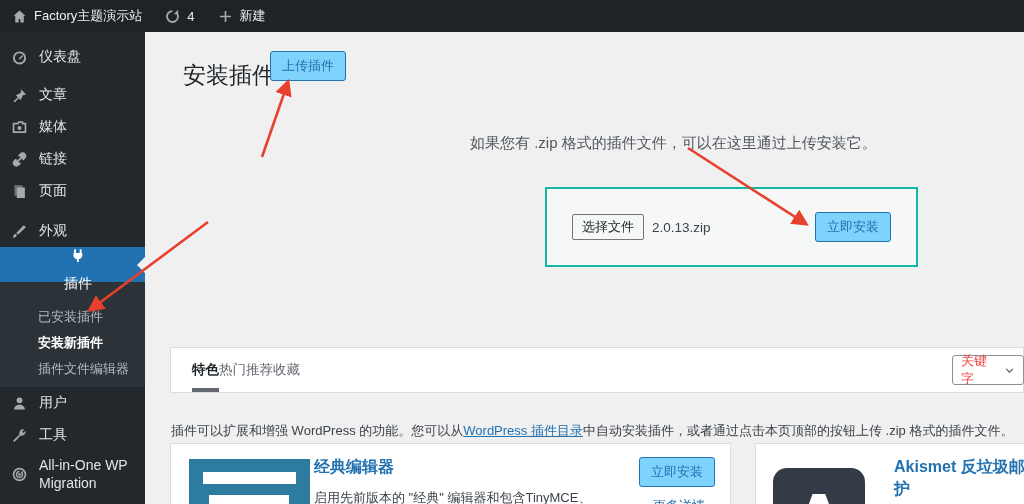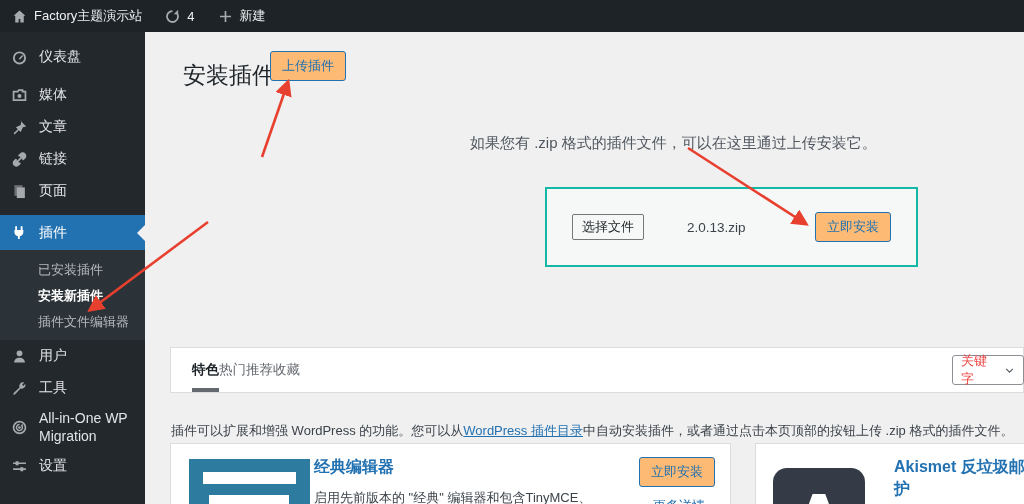--- a/index.html
+++ b/index.html
@@ -16,51 +16,51 @@
     display:flex;align-items:center;color:#f0f0f1;font-size:13px;z-index:30;}
   .ab-item{display:flex;align-items:center;gap:6px;padding:0 11px;height:100%;cursor:pointer;}
   .ab-item svg{width:17px;height:17px;fill:#a7aaad;}
   .ab-count{font-size:13px;color:#f0f0f1;}
 
   
   #sidebar{position:absolute;left:0;top:32px;width:145px;height:472px;background:#23282d;z-index:20;}
   .mi{display:flex;align-items:center;height:32px;padding-left:11px;gap:11px;
       color:#e2e4e7;font-size:14px;position:relative;cursor:pointer;}
   .mi svg{width:17px;height:17px;fill:#a7aaad;flex:none;}
-  .mi.active{background:#2271b1;color:#fff;height:35px;}
+  .mi.active{background:#2271b1;color:#fff;height:35px;flex-direction:column;}
   .mi.active svg{fill:#fff;}
   .mi.active::after{content:"";position:absolute;right:0;top:50%;margin-top:-8px;
       border:8px solid transparent;border-right-color:#f0f0f1;}
   .mi.tall{height:46px;}
   .mi.tall .mi-label{width:100px;line-height:1.3;}
   .sep1{height:6px;}
   .sep2{height:8px;}
-  #plugins-submenu{background:#2c3338;padding:7px 0 5px;}
+  #plugins-submenu{background:#2c3338;padding:22px 0 5px;}
   .smi{height:26px;line-height:26px;padding-left:38px;font-size:13px;color:#b4b9be;cursor:pointer;}
   .smi.current{color:#fff;font-weight:700;}
 
   
-  .btn-blue{display:inline-flex;align-items:center;background:#fdba74;border:1px solid #2271b1;
+  .btn-blue{display:inline-flex;align-items:center;background:#7dd3fc;border:1px solid #2271b1;
     border-radius:3px;color:#2271b1;font-size:13px;padding:5px 11px;cursor:pointer;
     font-family:inherit;white-space:nowrap;}
 
   
   #page-title{position:absolute;left:183px;top:45px;font-size:23px;font-weight:400;color:#1d2327;}
   #upload-toggle{position:absolute;left:270px;top:51px;}
 
   
   #upload-desc{position:absolute;left:470px;top:134px;width:560px;text-align:left;
     font-size:15px;color:#50575e;}
   #upload-box{position:absolute;left:545px;top:187px;width:373px;height:80px;background:#f6f7f7;
     border:2px solid #14b8a6;box-sizing:border-box;display:flex;align-items:center;
     justify-content:space-between;padding:0 25px;}
   .file-group{display:flex;align-items:center;gap:8px;}
   #choose-file{background:#f6f7f7;border:1px solid #767676;border-radius:2px;font-size:13px;
     padding:3px 9px;color:#1d2327;font-family:inherit;cursor:pointer;}
-  #file-name{font-size:13.5px;color:#3c434a;margin-left:35px;}
+  #file-name{font-size:13.5px;color:#3c434a;}
 
   
   #filter-bar{position:absolute;left:170px;top:347px;width:854px;height:46px;background:#fff;
     border:1px solid #dcdcde;box-sizing:border-box;}
   .tabs{display:flex;margin:0 0 0 21px;padding:0;list-style:none;height:100%;}
   .tab{display:flex;align-items:center;font-size:13.5px;color:#646970;height:100%;
     box-sizing:border-box;cursor:pointer;}
   .tab.current{color:#1d2327;font-weight:700;border-bottom:4px solid #646970;padding-top:4px;}
   #keyword-select{position:absolute;left:952px;top:355px;height:30px;background:#fff;
     border:1px solid #8c8f94;border-radius:3px;display:flex;align-items:center;gap:5px;
@@ -132,33 +132,33 @@
           <circle cx="10" cy="10.5" r="6.6" fill="none" stroke="#a7aaad" stroke-width="2.2"></circle>
           <path d="M9.2 11.3l4-4.2 1.2 1.2-4 4.2z"></path>
         </svg>
     </span>
     <span class="mi-label">仪表盘</span>
   </div>
   <div class="sep1"></div>
   <div class="mi">
     <span>
       <svg viewBox="0 0 20 20">
+          <path d="M11.2 2.2l6.6 6.6-3.8 1-2.6 5.6-2.2-2.2-4.9 4.9-1.2-1.2 4.9-4.9-2.2-2.2 5.6-2.6 0.8-5z"></path>
+        </svg>
+    </span>
+    <span class="mi-label">文章</span>
+  </div>
+  <div class="mi">
+    <span>
+      <svg viewBox="0 0 20 20">
           <path d="M3 5.5h5l1.2-1.8h4.4v1.8H17v10H3v-10z" fill="none" stroke="#a7aaad" stroke-width="2"></path>
           <circle cx="10" cy="10.5" r="2.4"></circle>
         </svg>
     </span>
     <span class="mi-label">媒体</span>
-  </div>
-  <div class="mi">
-    <span>
-      <svg viewBox="0 0 20 20">
-          <path d="M11.2 2.2l6.6 6.6-3.8 1-2.6 5.6-2.2-2.2-4.9 4.9-1.2-1.2 4.9-4.9-2.2-2.2 5.6-2.6 0.8-5z"></path>
-        </svg>
-    </span>
-    <span class="mi-label">文章</span>
   </div>
   <div class="mi">
     <span>
       <svg viewBox="0 0 20 20" fill="none" stroke="#a7aaad" stroke-width="2" stroke-linecap="round">
         <path d="M7.5 12.5l5-5"></path>
           <path d="M9.5 5.5l1.8-1.8a3 3 0 014.8 0 3 3 0 010 4.3l-1.9 1.9"></path>
           <path d="M10.5 14.5l-1.8 1.8a3 3 0 01-4.8 0 3 3 0 010-4.3l1.9-1.9"></path>
       </svg>
     </span>
     <span class="mi-label">链接</span>
@@ -166,20 +166,29 @@
   <div class="mi">
     <span>
       <svg viewBox="0 0 20 20">
           <rect x="4" y="2.5" width="9.5" height="12.5" opacity=".55"></rect>
           <rect x="6.8" y="5.2" width="9.5" height="12.5"></rect>
         </svg>
     </span>
     <span class="mi-label">页面</span>
   </div>
   <div class="sep2"></div>
+  <div class="mi">
+    <span>
+      <svg viewBox="0 0 20 20">
+          <path d="M2.5 17.5c2.6-.1 4-1.2 4.4-3l-1.9-1.9c-1.8.4-2.4 2.3-2.5 4.9z"></path>
+          <path d="M6.2 11.8l2 2L17.5 5l-2.5-2.5-8.8 9.3z"></path>
+        </svg>
+    </span>
+    <span class="mi-label">外观</span>
+  </div>
   <div class="mi active">
     <span>
       <svg viewBox="0 0 20 20">
           <path d="M6 2.5v4.5M12.5 2.5v4.5" stroke="#fff" stroke-width="2.2"></path>
           <path d="M4 7h10.5v2.5a5 5 0 01-4.2 4.9v3.1H8.2v-3.1A5 5 0 014 9.5V7z" fill="#fff"></path>
         </svg>
     </span>
     <span class="mi-label">插件</span>
   </div>
   <div id="plugins-submenu">

